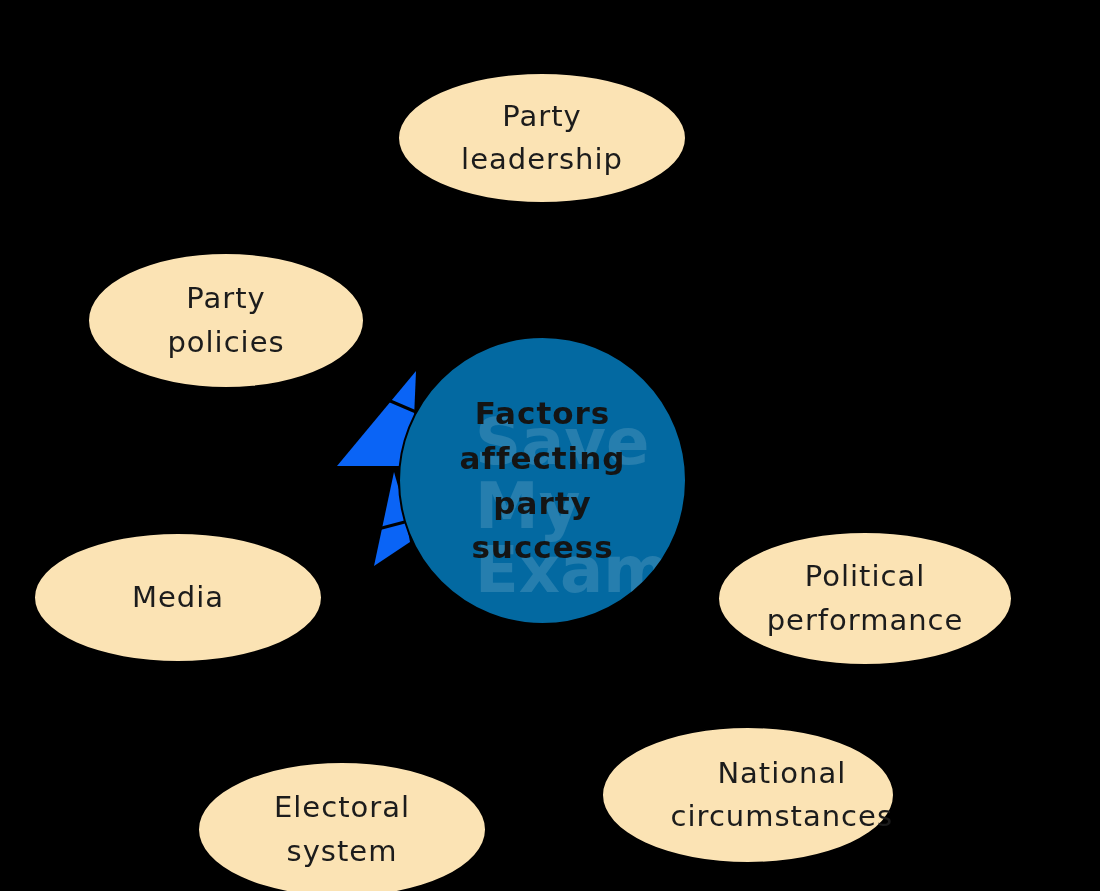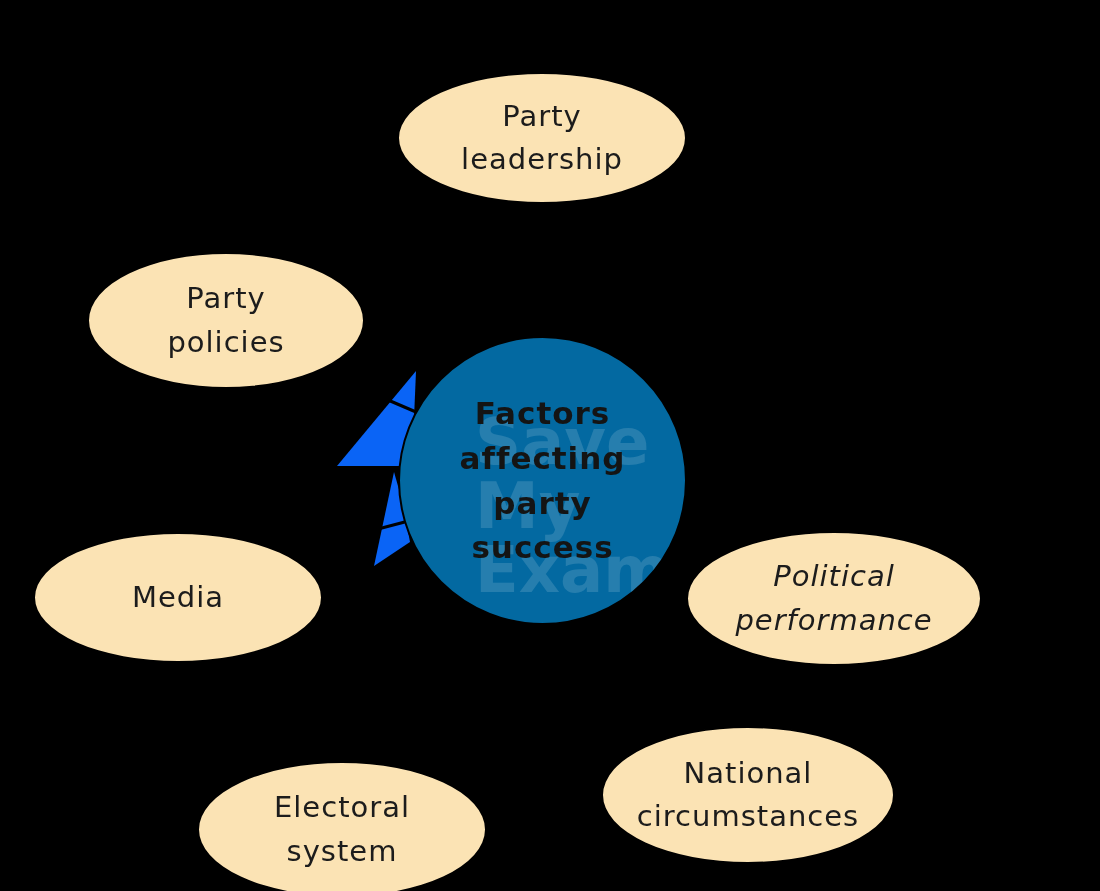--- a/index.html
+++ b/index.html
@@ -39,23 +39,23 @@
     font-size: 29px;
     line-height: 1.5;
     letter-spacing: 1px;
     color: #1c1c1c;
   }
   
   .n-leadership  { left: 397px; top:  72px; width: 290px; height: 132px; }
   .n-policies    { left:  87px; top: 252px; width: 278px; height: 137px; }
   .n-funding     { left: 727px; top: 252px; width: 296px; height: 137px; }
   .n-media       { left:  33px; top: 532px; width: 290px; height: 131px; }
-  .n-performance { left: 686px; top: 531px; width: 296px; height: 135px; font-style: italic; }
+  .n-performance { left: 717px; top: 531px; width: 296px; height: 135px; }
   .n-electoral   { left: 197px; top: 761px; width: 290px; height: 137px; align-items: center; }
-  .n-national    { left: 601px; top: 726px; width: 294px; height: 138px; }
+  .n-national    { left: 601px; top: 726px; width: 294px; height: 138px; justify-content: flex-end; }
 
   .center-circle {
     position: absolute;
     z-index: 3;
     left: 398px; top: 336px;
     width: 289px; height: 289px;
     box-sizing: border-box;
     background: #0369a1;
     border: 2px solid #000;
     border-radius: 50%;

